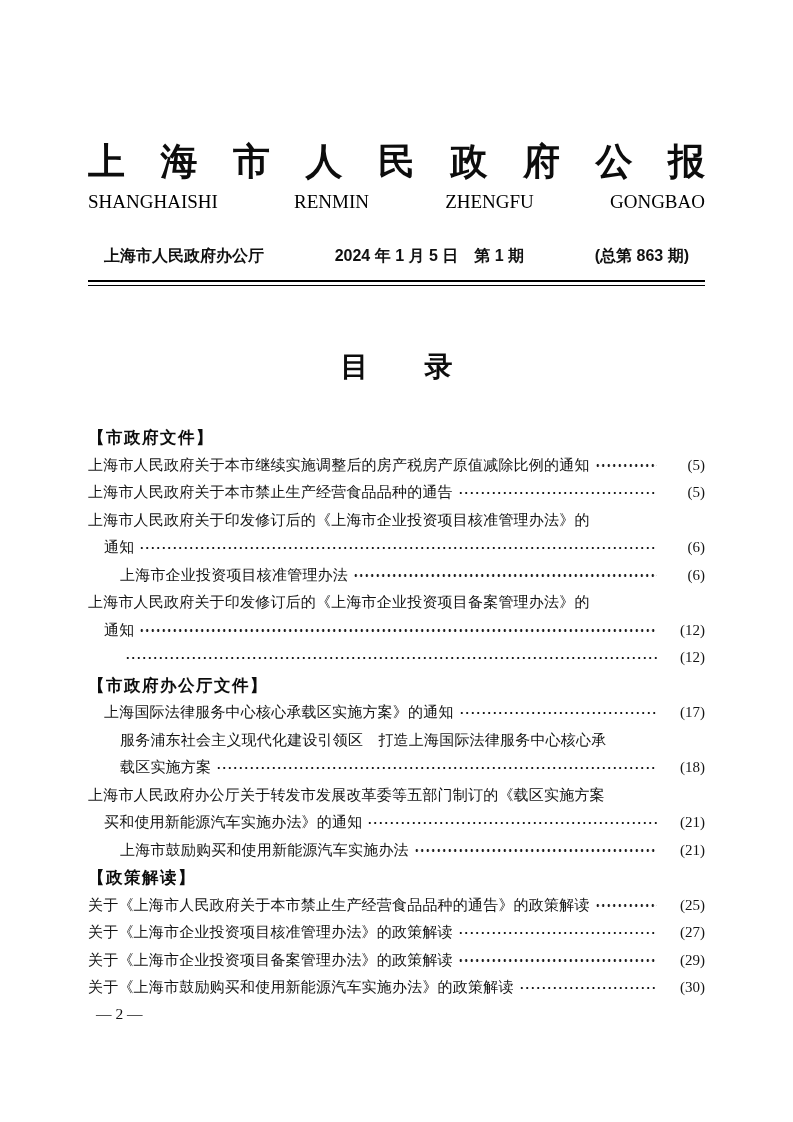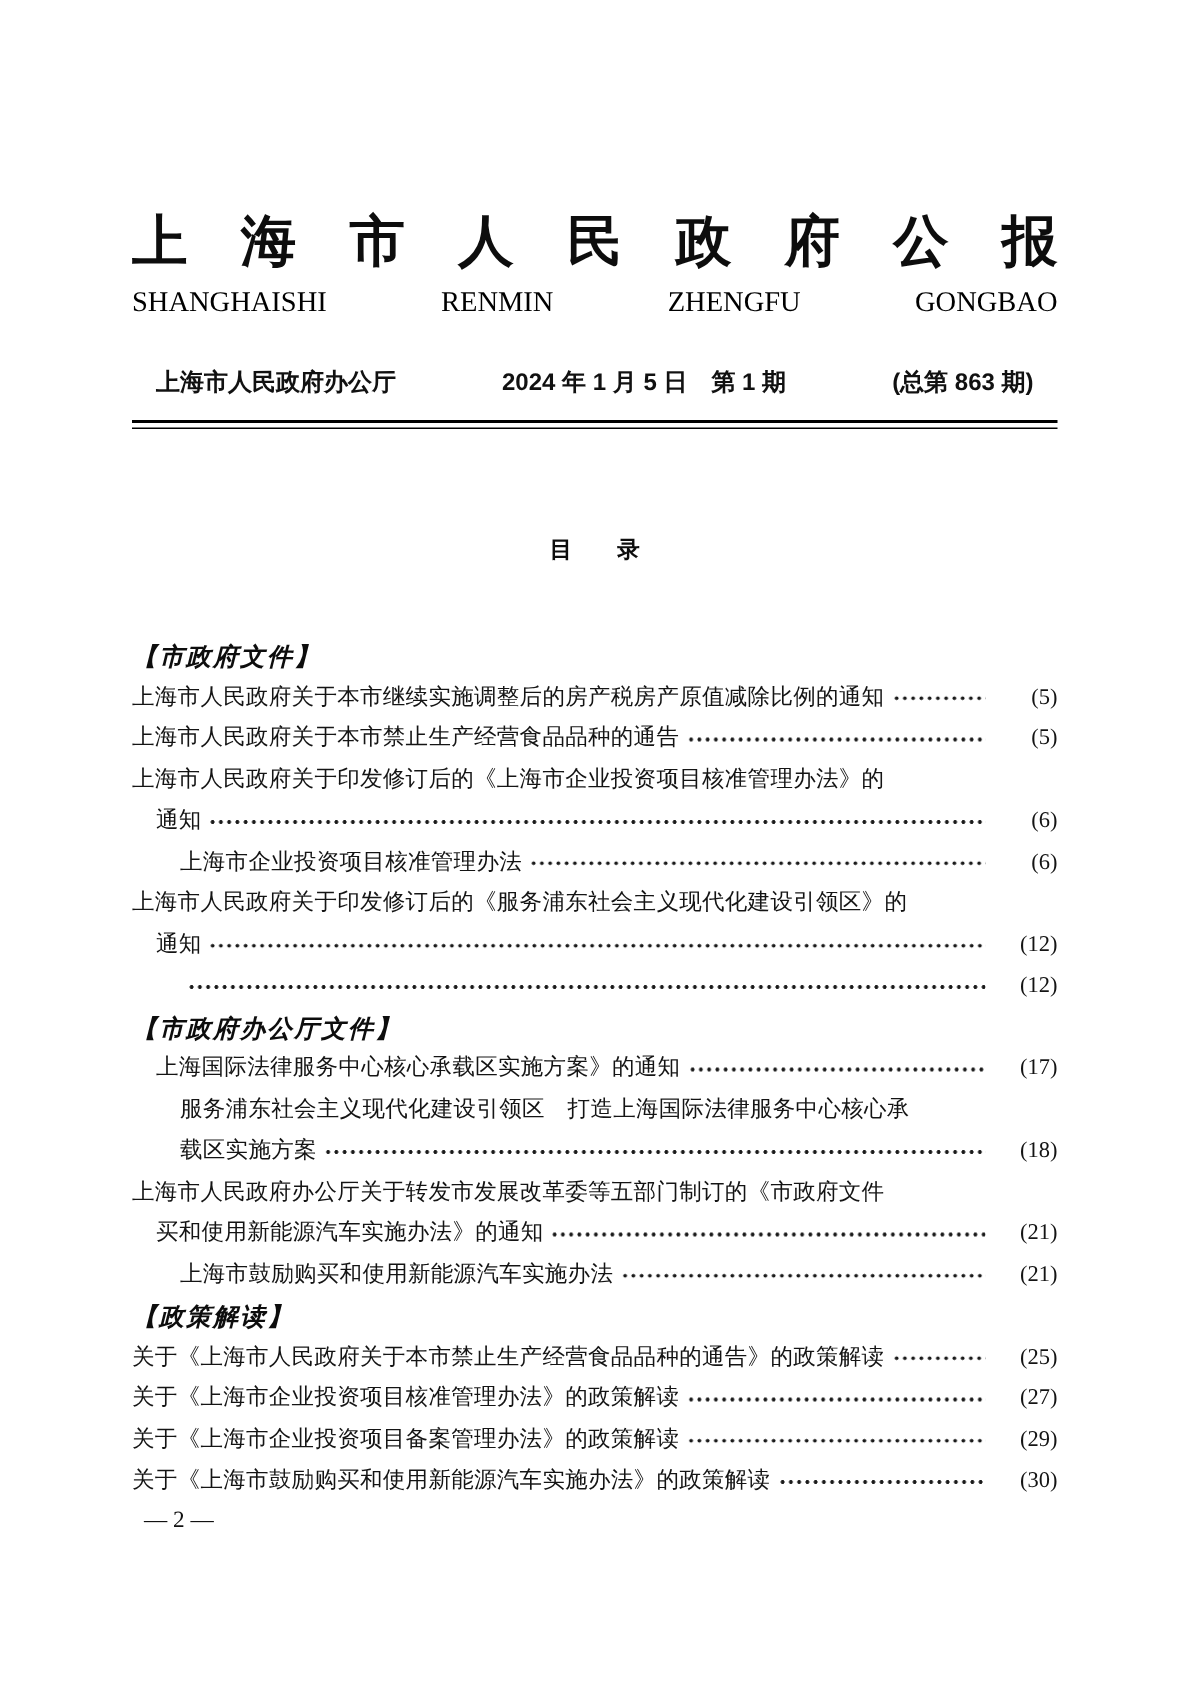--- a/index.html
+++ b/index.html
@@ -26,26 +26,26 @@
     font-size:16px; font-weight:700; color:#111;
   }
   .rule-double {
     margin-top:14px; height:3px;
     border-top:2px solid #000; border-bottom:1.5px solid #000;
   }
 
   
   .toc-title {
     margin-top:66px; text-align:center;
-    font-size:15px; font-weight:700; line-height:30px; color:#0d0d0d;
+    font-size:28px; font-weight:700; line-height:30px; color:#0d0d0d;
   }
   .toc-list { margin-top:42px; }
   .sec-heading {
     height:27.5px; line-height:27.5px;
-    font-size:16.5px; font-weight:700; font-style:italic;
+    font-size:16.5px; font-weight:700; 
     letter-spacing:1.5px; color:#0d0d0d;
   }
   .row { display:flex; align-items:baseline; height:27.5px; line-height:27.5px; font-size:15px; }
   .row .txt { white-space:nowrap; letter-spacing:0.2px; }
   .indent1 { padding-left:16px; }
   .indent2 { padding-left:32px; }
   .leader {
     flex:1 1 auto; align-self:stretch; margin:0 8px 0 5px; min-width:14px;
     background-image:radial-gradient(circle, #1a1a1a 1.1px, transparent 1.45px);
     background-size:5.5px 27.5px; background-repeat:repeat-x; background-position:left center;
@@ -113,21 +113,21 @@
         <span class="txt">通知</span>
         <span class="leader"></span>
         <span class="pg">(6)</span>
       </div>
       <div class="row indent2">
         <span class="txt">上海市企业投资项目核准管理办法</span>
         <span class="leader"></span>
         <span class="pg">(6)</span>
       </div>
       <div class="row">
-        <span class="txt">上海市人民政府关于印发修订后的《服务浦东社会主义现代化建设引领区》的</span>
+        <span class="txt">上海市人民政府关于印发修订后的《上海市企业投资项目备案管理办法》的</span>
       </div>
       <div class="row indent1">
         <span class="txt">通知</span>
         <span class="leader"></span>
         <span class="pg">(12)</span>
       </div>
       <div class="row indent2">
         <span class="leader"></span>
         <span class="pg">(12)</span>
       </div>
@@ -141,21 +141,21 @@
       </div>
       <div class="row indent2">
         <span class="txt">服务浦东社会主义现代化建设引领区　打造上海国际法律服务中心核心承</span>
       </div>
       <div class="row indent2">
         <span class="txt">载区实施方案</span>
         <span class="leader"></span>
         <span class="pg">(18)</span>
       </div>
       <div class="row">
-        <span class="txt">上海市人民政府办公厅关于转发市发展改革委等五部门制订的《市政府文件</span>
+        <span class="txt">上海市人民政府办公厅关于转发市发展改革委等五部门制订的《载区实施方案</span>
       </div>
       <div class="row indent1">
         <span class="txt">买和使用新能源汽车实施办法》的通知</span>
         <span class="leader"></span>
         <span class="pg">(21)</span>
       </div>
       <div class="row indent2">
         <span class="txt">上海市鼓励购买和使用新能源汽车实施办法</span>
         <span class="leader"></span>
         <span class="pg">(21)</span>

